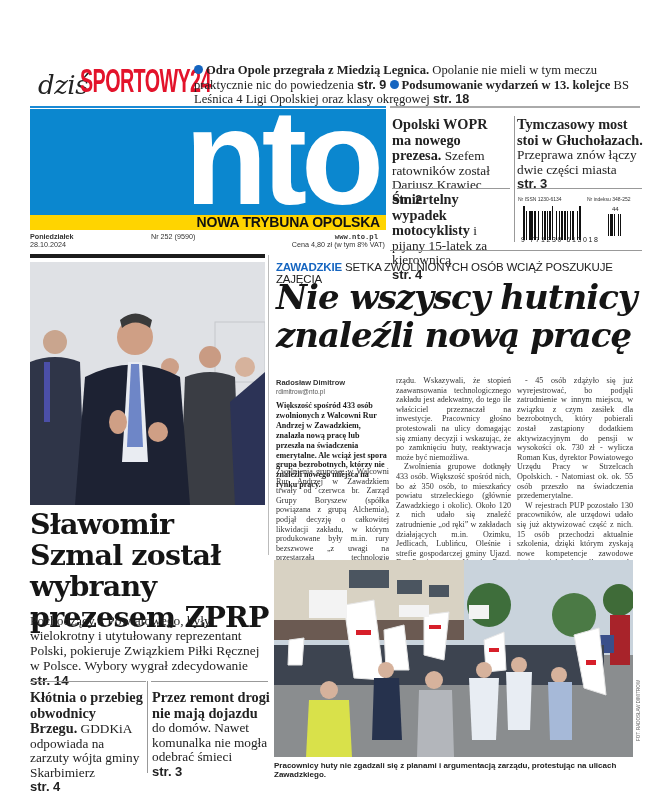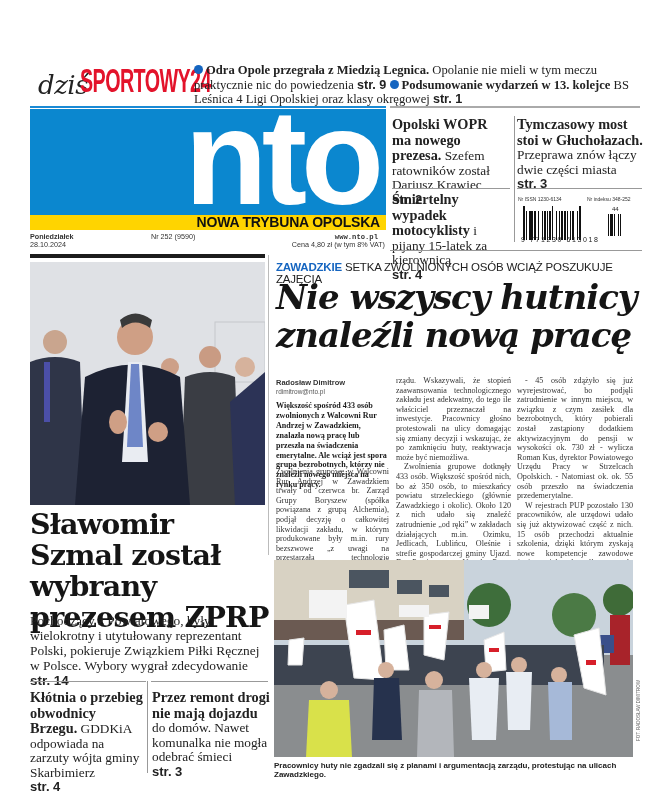--- a/index.html
+++ b/index.html
@@ -85,21 +85,21 @@
 <body>
 
 <div class="abs" id="dzis">dziś</div>
 <div class="abs" id="sportowy">SPORTOWY24</div>
 <div class="abs" id="sport-text">
   <span class="dot"></span><span class="bold">Odra Opole przegrała z Miedzią Legnica.</span>
   <span>Opolanie nie mieli w tym meczu praktycznie nic do powiedzenia</span>
   <span class="str">str. 9</span>
   <span class="dot"></span><span class="bold">Podsumowanie wydarzeń w 13. kolejce</span>
   <span>BS Leśnica 4 Ligi Opolskiej oraz klasy okręgowej</span>
-  <span class="str">str. 1</span>
+  <span class="str">str. 18</span>
 </div>
 <div class="abs" id="top-rule-blue"></div>
 <div class="abs" id="top-rule-grey"></div>
 
 <div class="abs" id="masthead">
   <div id="logo">nto</div>
 </div>
 <div class="abs" id="yellowbar">
   <div id="subtitle">NOWA TRYBUNA OPOLSKA</div>
 </div>

